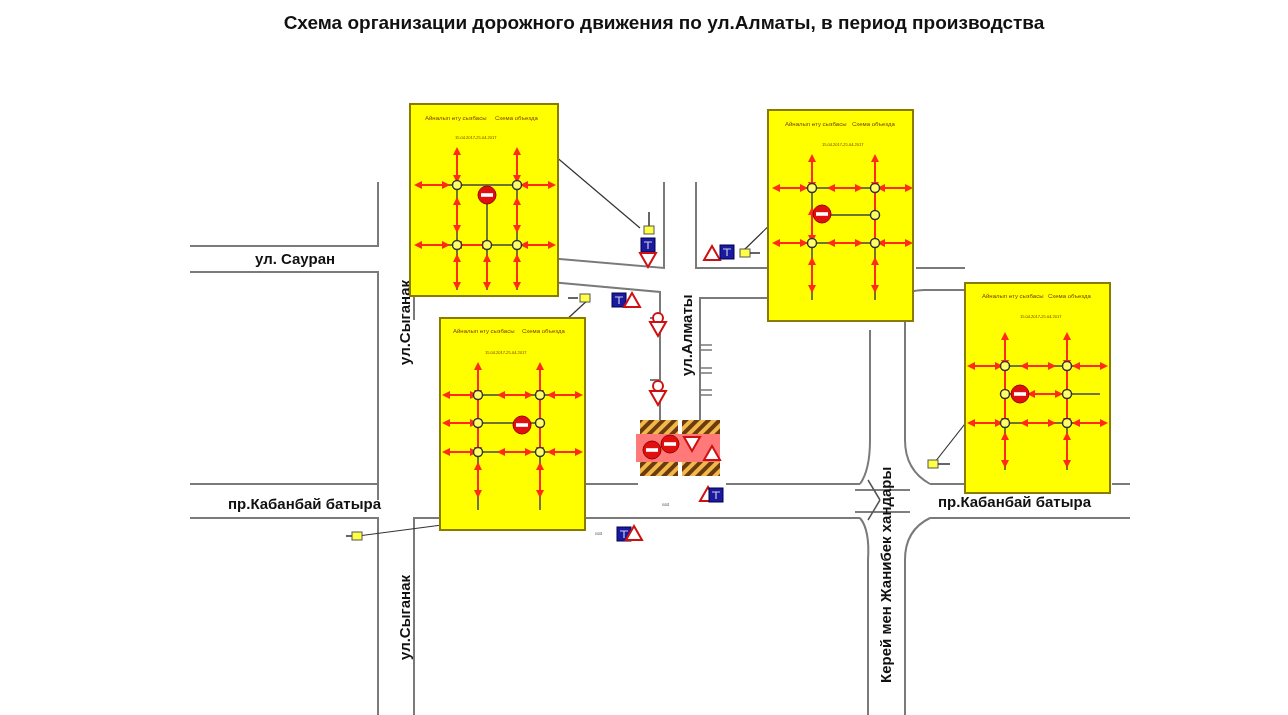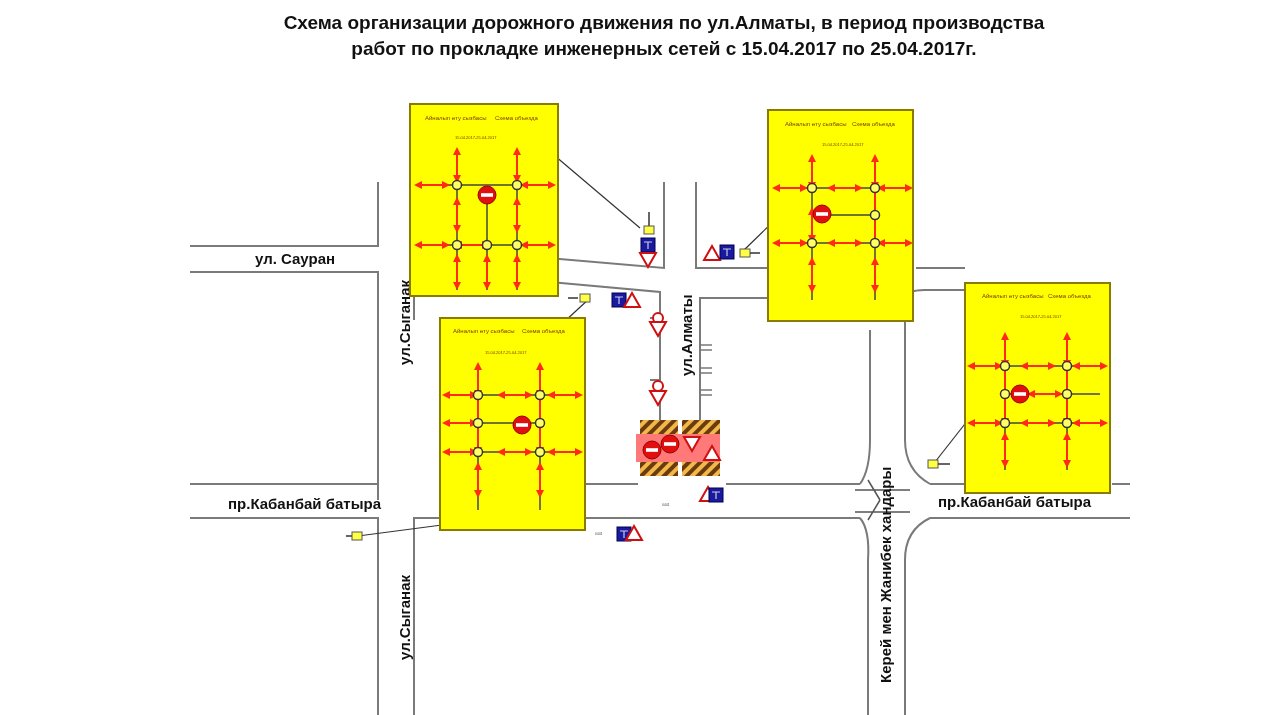--- a/index.html
+++ b/index.html
@@ -10,21 +10,20 @@
   .street { font-family:"Liberation Sans", sans-serif; font-weight:bold; font-size:15px; fill:#111; }
   .panel-text { font-family:"Liberation Sans", sans-serif; font-size:6px; fill:#7a3b00; }
   .panel-date { font-family:"Liberation Sans", sans-serif; font-size:4px; fill:#7a3b00; }
   .tiny { font-family:"Liberation Sans", sans-serif; font-size:3px; fill:#333; }
 </style>
 </head>
 <body>
 
 <div class="title">
   <div>Схема организации дорожного движения по ул.Алматы, в период производства</div>
-  <div>работ по прокладке инженерных сетей с 15.04.2017 по 25.04.2017г.</div>
 </div>
 
 <svg width="1288" height="715" viewBox="0 0 1288 715">
   <defs>
     <pattern id="hatch" patternUnits="userSpaceOnUse" width="8" height="8" patternTransform="rotate(45)">
       <rect width="8" height="8" fill="#6b3b10"></rect>
       <rect width="4" height="8" fill="#f2b84a"></rect>
     </pattern>
     <g id="arrowV">
       <line x1="0" y1="-14" x2="0" y2="14" stroke="#ff2a1a" stroke-width="2"></line>

